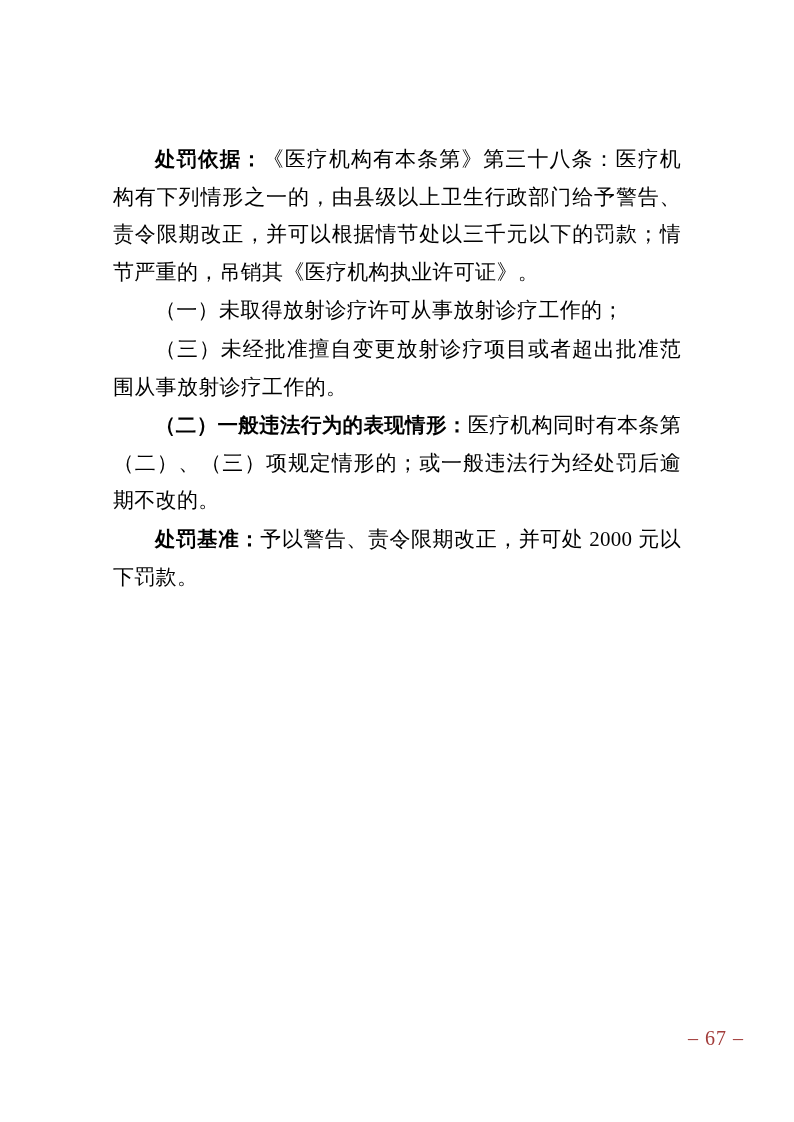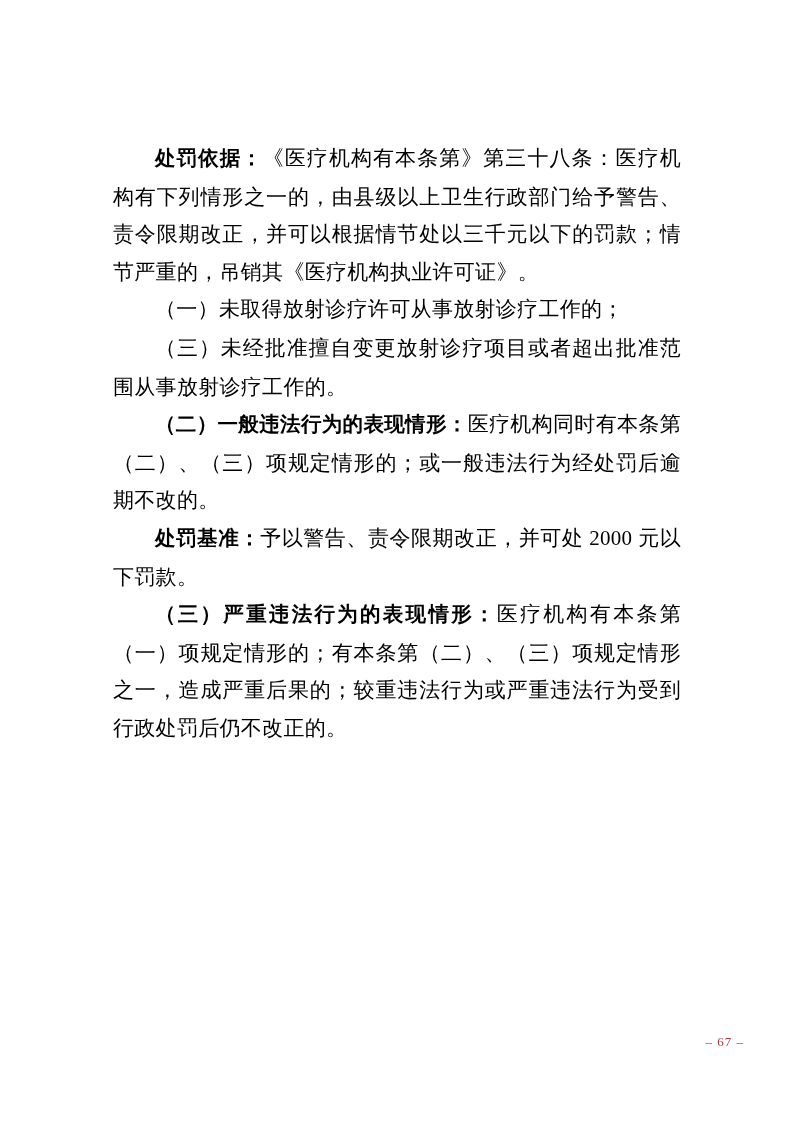--- a/index.html
+++ b/index.html
@@ -27,28 +27,28 @@
       margin: 0;
       font-size: 21px;
       line-height: 37.6px;
       text-align: justify;
       text-indent: 2em;
       letter-spacing: 0.3px;
       word-break: break-all;
     }
     .para .lead {
       font-weight: 700;
-      font-family: Liberation Mono, monospace;
+      font-family: Liberation Sans, sans-serif;
       font-size: 20.5px;
     }
     .page-number {
       position: absolute;
       right: 50px;
       bottom: 72px;
-      font-size: 13px;
+      font-size: 20px;
       letter-spacing: 1px;
       color: #a23c3a;
       font-family: "Liberation Serif", "DejaVu Serif", serif;
     }
   </style>
 </head>
 <body>
 
 <div class="page">
   <main class="content">
@@ -60,18 +60,17 @@
 
     <p class="para"><span class="lead"></span><span>（三）未经批准擅自变更放射诊疗项目或者超出批准范围从事放射诊疗工作的。</span></p>
 
 
 
 
     <p class="para"><span class="lead">（二）一般违法行为的表现情形：</span><span>医疗机构同时有本条第（二）、（三）项规定情形的；或一般违法行为经处罚后逾期不改的。</span></p>
 
     <p class="para"><span class="lead">处罚基准：</span><span>予以警告、责令限期改正，并可处 2000 元以下罚款。</span></p>
 
-    <p class="para"><span class="lead">（三）严重违法行为的表现情形：</span><span>医疗机构有本条第（一）项规定情形的；有本条第（二）、（三）项规定情形之一，造成严重后果的；较重违法行为或严重违法行为受到行政处罚后仍不改正的。</span></p>
 
   </main>
 
   <footer class="page-number">– 67 –</footer>
 </div>
 
 </body></html>

